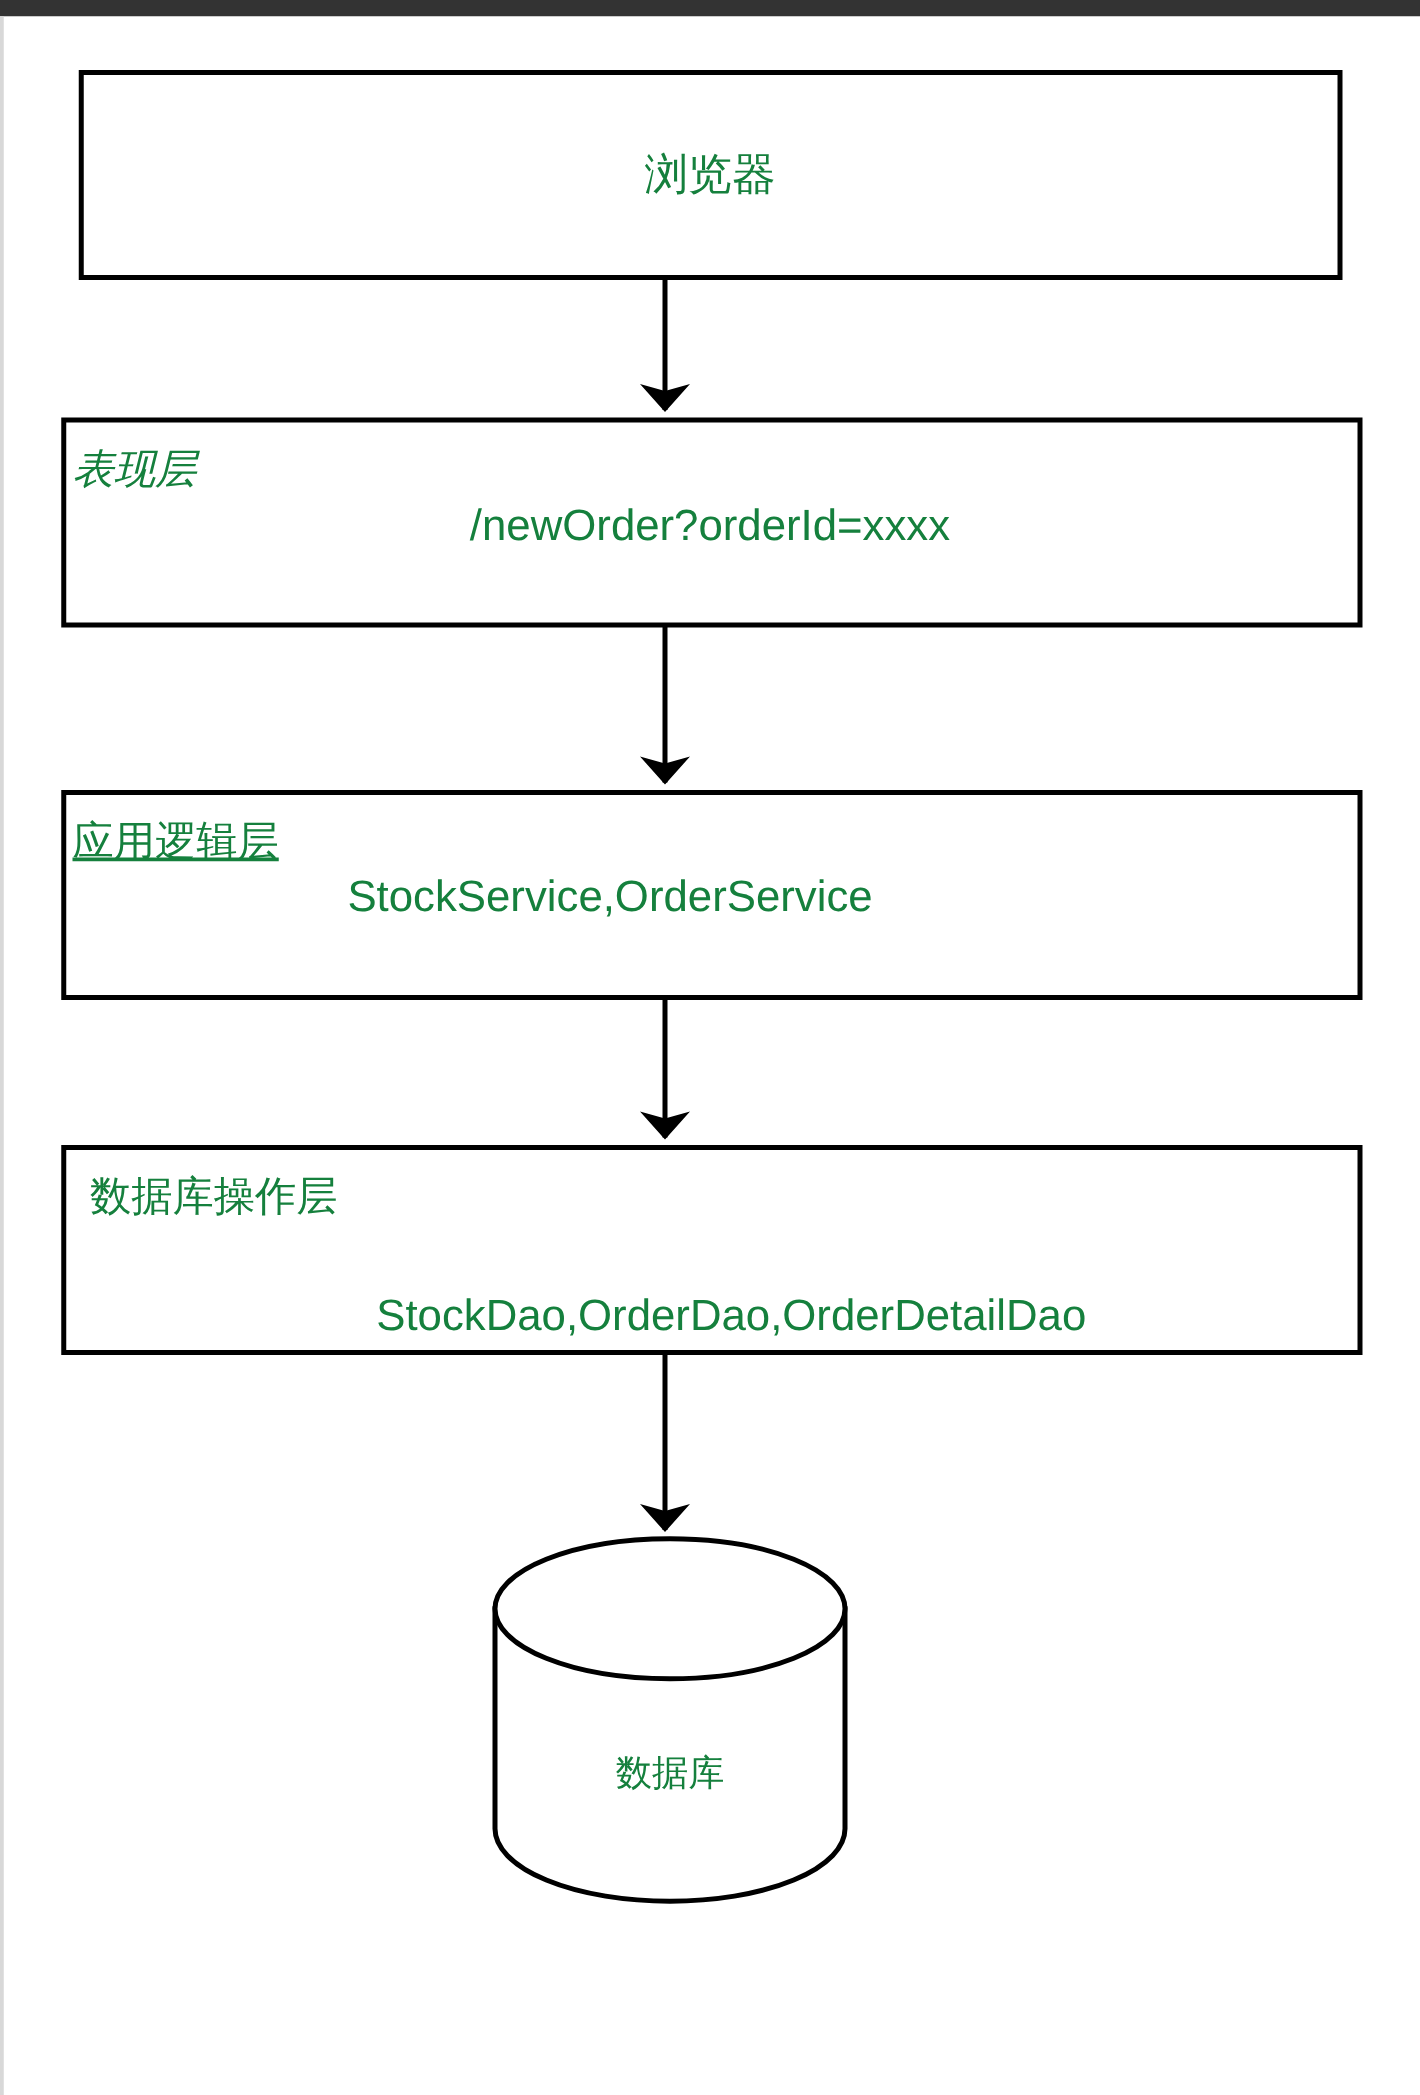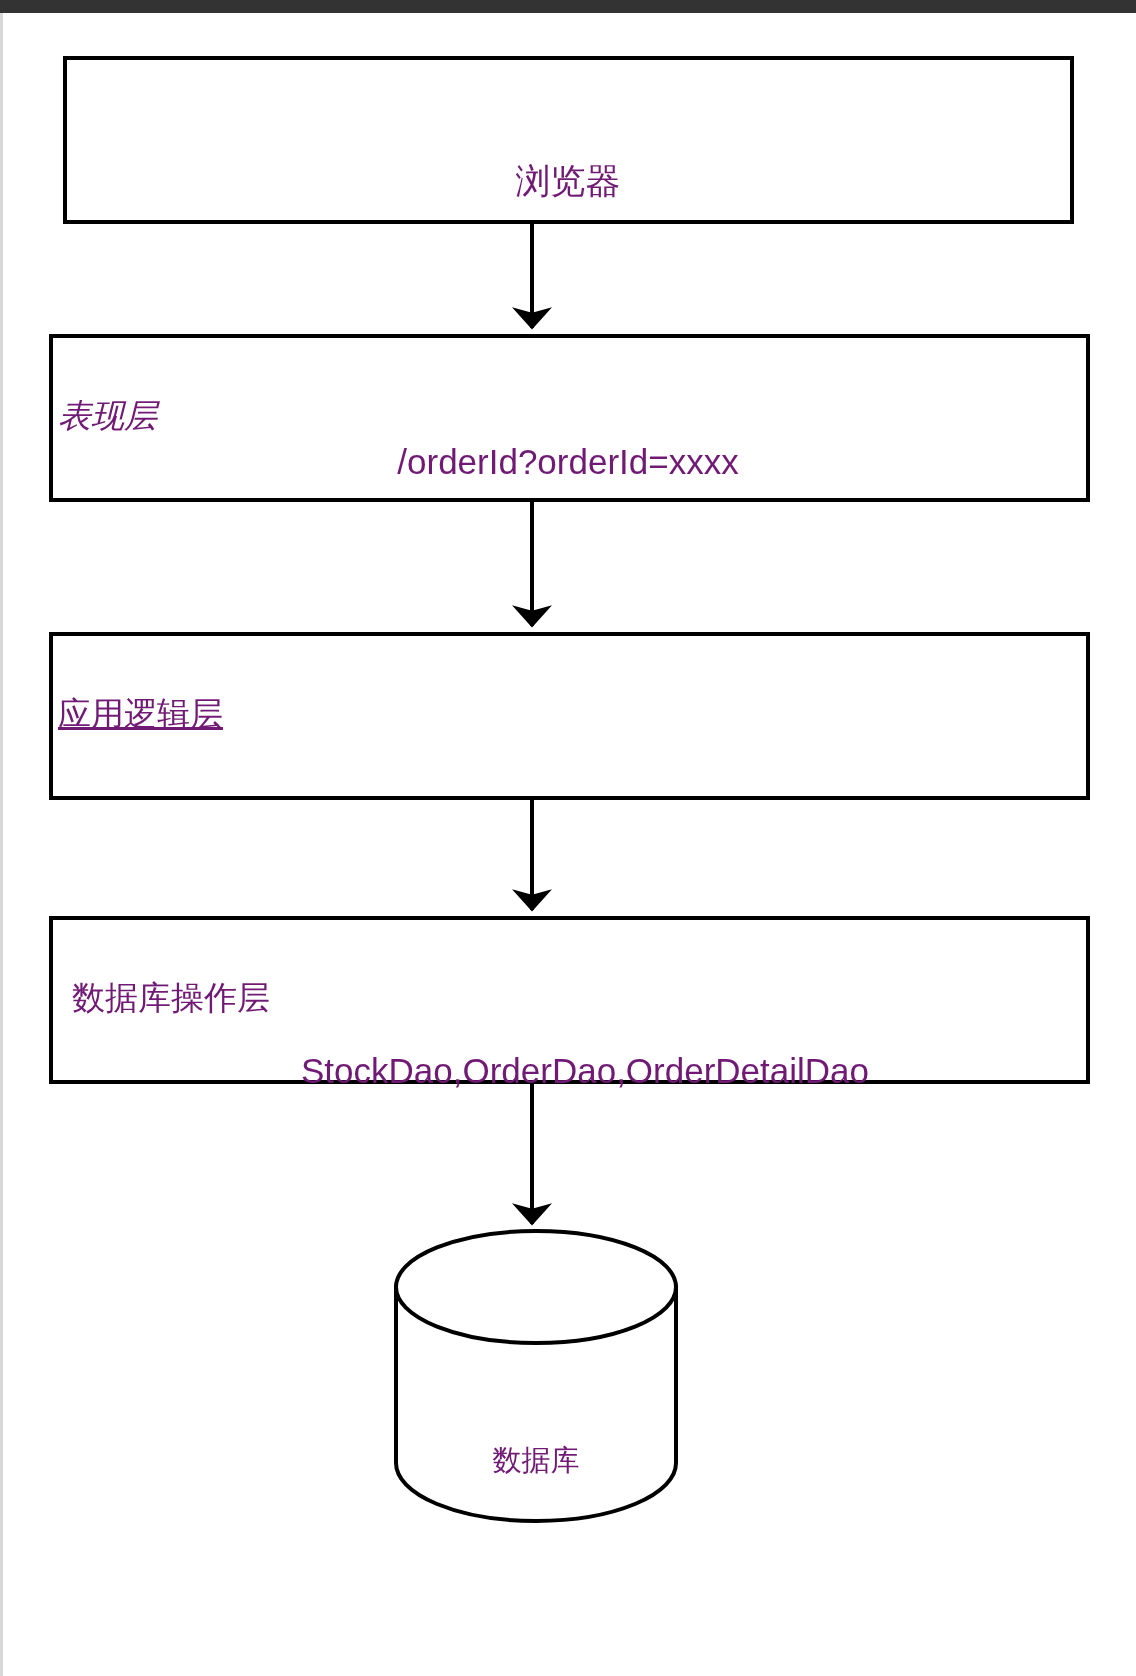--- a/index.html
+++ b/index.html
@@ -37,24 +37,23 @@
   }
   #canvas {
     position: absolute;
     left: 0;
     top: 0;
     width: 1136px;
     height: 1676px;
   }
   .node-label {
     position: absolute;
-    color: #701a75;
+    color: #15803d;
     white-space: nowrap;
     line-height: 1.1;
-    margin-top: 41px;
   }
   .box-title {
     font-size: 35px;
   }
   .layer-tag {
     font-size: 33px;
   }
   .box-body {
     font-size: 35px;
   }
@@ -102,24 +101,25 @@
     <line x1="532" y1="798" x2="532" y2="910" stroke="#000000" stroke-width="4" marker-end="url(#arrowhead)"></line>
 
     <line x1="532" y1="1082" x2="532" y2="1224" stroke="#000000" stroke-width="4" marker-end="url(#arrowhead)"></line>
 
   </svg>
 
   <div class="node-label box-title center-x" style="left:568px; top:121px;">浏览器</div>
 
   <div class="node-label layer-tag" style="left:58px; top:357px;font-style:italic;">表现层</div>
 
-  <div class="node-label box-body center-x" style="left:568px; top:402px;">/orderId?orderId=xxxx</div>
+  <div class="node-label box-body center-x" style="left:568px; top:402px;">/newOrder?orderId=xxxx</div>
 
   <div class="node-label layer-tag" style="left:58px; top:655px;text-decoration:underline;">应用逻辑层</div>
 
+  <div class="node-label box-body center-x" style="left:488px; top:699px;">StockService,OrderService</div>
 
   <div class="node-label layer-tag" style="left:72px; top:939px;">数据库操作层</div>
 
-  <div class="node-label box-body center-x" style="left:585px; top:1011px;">StockDao,OrderDao,OrderDetailDao</div>
+  <div class="node-label box-body center-x" style="left:585px; top:1034px;">StockDao,OrderDao,OrderDetailDao</div>
 
   <div class="node-label cyl-label center-x" style="left:536px; top:1404px;">数据库</div>
 
 </div>
 
 </body></html>

